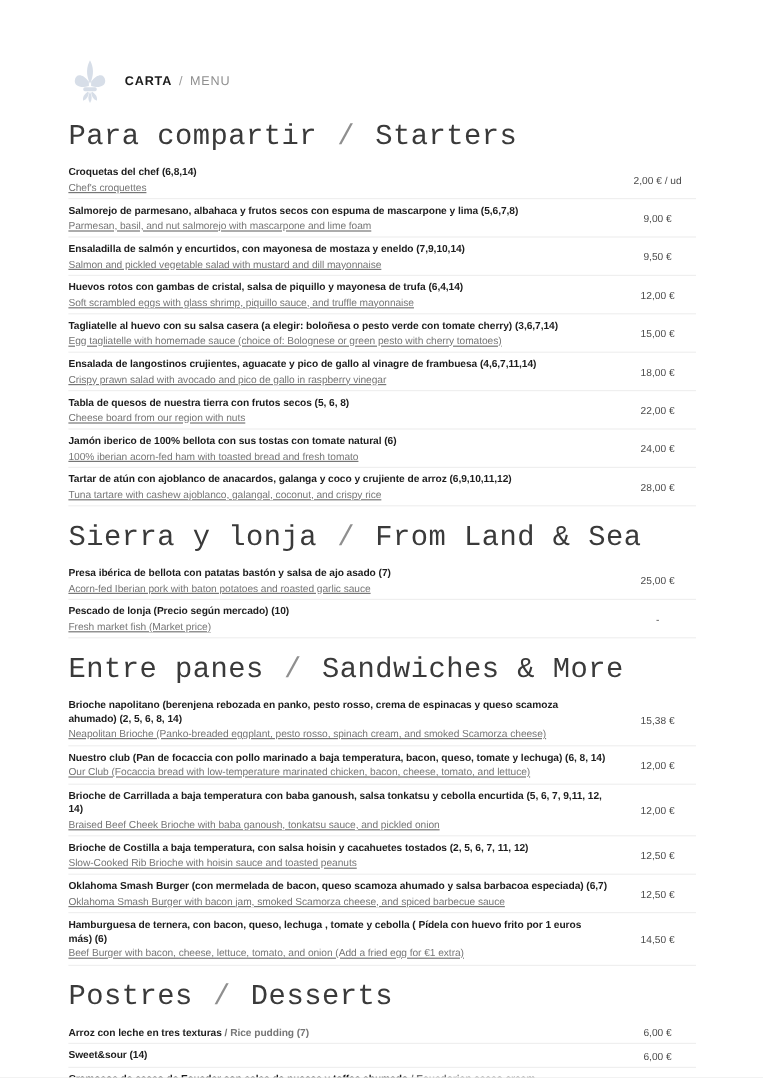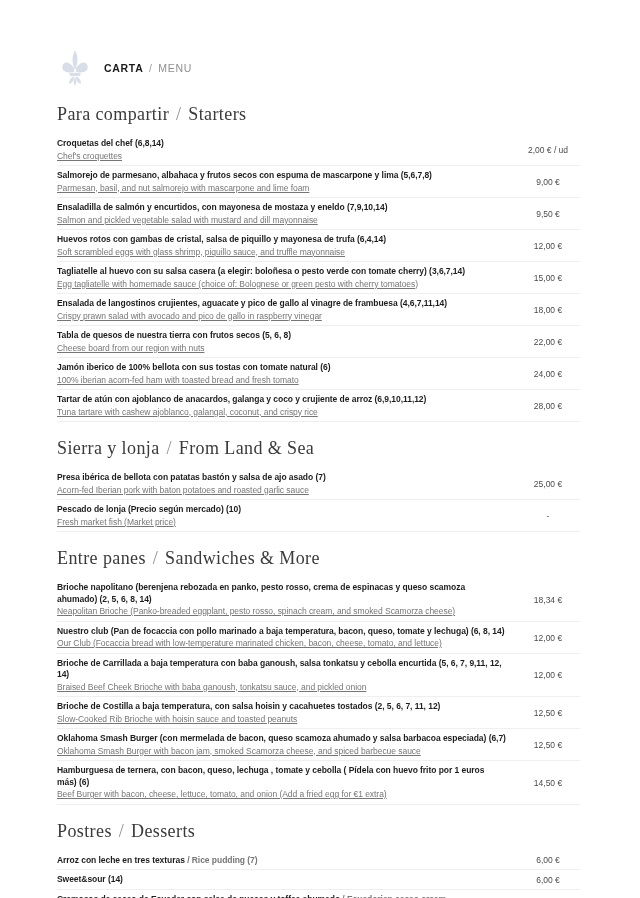--- a/index.html
+++ b/index.html
@@ -11,22 +11,22 @@
   }
   
   .brand-row{display:flex;align-items:center;height:40px;margin-left:3px;}
   .logo{width:30px;height:38px;flex:0 0 auto;}
   .brand-text{margin-left:14px;font-size:10.5px;letter-spacing:.7px;}
   .brand-primary{font-weight:700;color:#1a1a1a;}
   .brand-sep{color:#9a9a9a;font-weight:400;margin:0 2px;}
   .brand-secondary{color:#8f8f8f;font-weight:400;}
   
   .section-heading{
-    font-family:Liberation Serif, serif;
-    font-size:18px;line-height:25px;color:#3a3a3a;
+    font-family:Liberation Mono, monospace;
+    font-size:24px;line-height:25px;color:#3a3a3a;
     letter-spacing:.4px;margin:14px 0 7px 0;font-weight:400;
   }
   .section-heading .sep{color:#8f8f8f;font-weight:400;padding:0 2px;}
   
   .item{
     display:flex;align-items:center;
     padding:4px 0 3px 0;border-bottom:1px solid #efefef;
   }
   .item-text{flex:1 1 auto;min-width:0;}
   .item-name{font-size:8.5px;font-weight:700;line-height:11.5px;color:#1d1d1d;letter-spacing:-.05px;}
@@ -167,21 +167,21 @@
   <section>
     <h2 class="section-heading">
       <span>Entre panes</span><span class="sep"> / </span><span>Sandwiches &amp; More</span>
     </h2>
     <div>
   <div class="item">
     <div class="item-text">
       <div class="item-name"><span>Brioche napolitano (berenjena rebozada en panko, pesto rosso, crema de espinacas y queso scamoza ahumado) (2, 5, 6, 8, 14)</span></div>
       <div class="item-desc">Neapolitan Brioche (Panko-breaded eggplant, pesto rosso, spinach cream, and smoked Scamorza cheese)</div>
     </div>
-    <div class="item-price">18,34 €</div>
+    <div class="item-price">15,38 €</div>
   </div>
 
   <div class="item">
     <div class="item-text">
       <div class="item-name"><span>Nuestro club (Pan de focaccia con pollo marinado a baja temperatura, bacon, queso, tomate y lechuga) (6, 8, 14)</span></div>
       <div class="item-desc">Our Club (Focaccia bread with low-temperature marinated chicken, bacon, cheese, tomato, and lettuce)</div>
     </div>
     <div class="item-price">12,00 €</div>
   </div>
 

